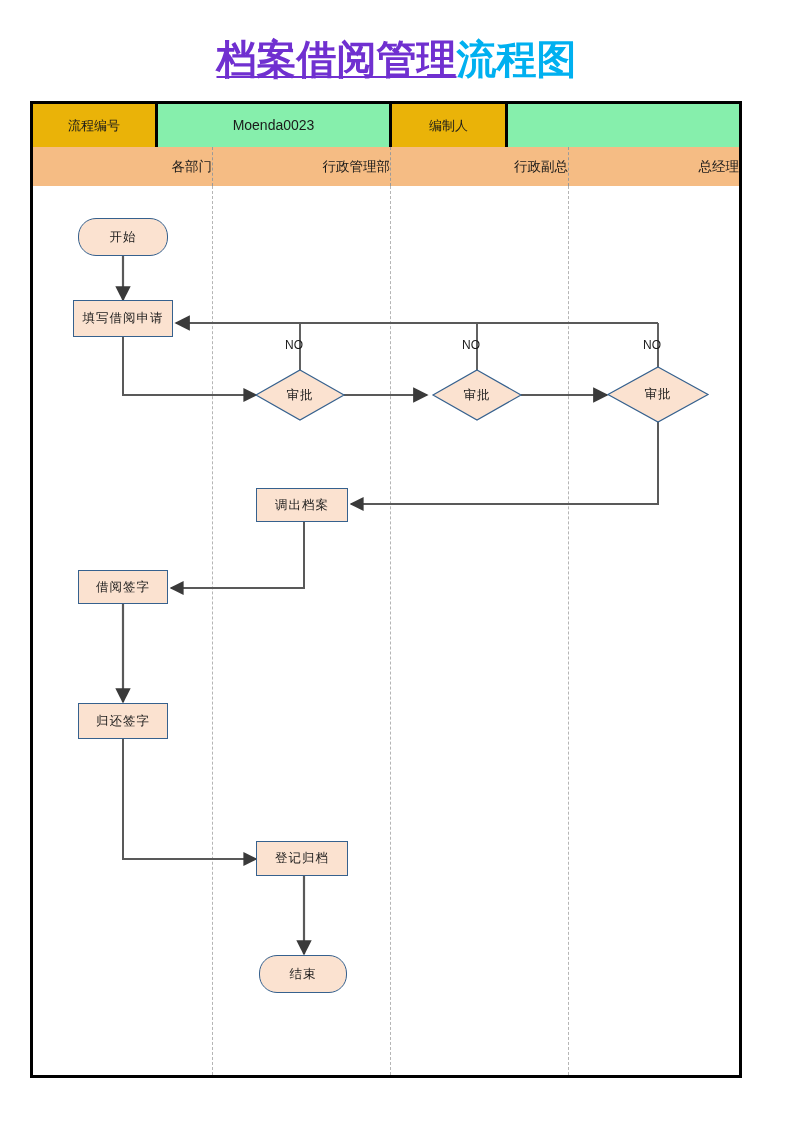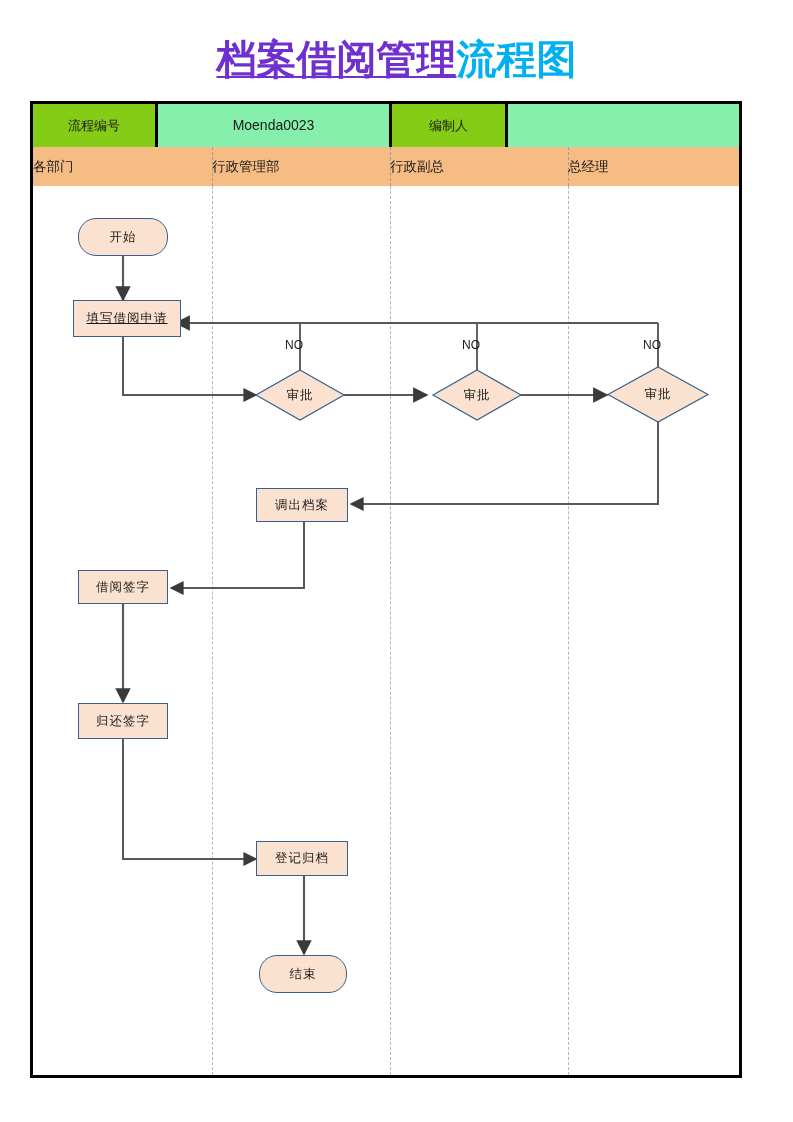--- a/index.html
+++ b/index.html
@@ -69,21 +69,21 @@
     top: 0;
     height: 43px;
     line-height: 43px;
     text-align: center;
     font-size: 13px;
     color: #1a1a1a;
     box-sizing: border-box;
     white-space: nowrap;
   }
   .meta-label {
-    background: #84cc16;
+    background: #eab308;
   }
   .meta-value {
     background: #86efac;
     font-size: 14px;
   }
   .meta-sep {
     position: absolute;
     top: 0;
     width: 3px;
     height: 43px;
@@ -97,21 +97,21 @@
     top: 43px;
     width: 706px;
     height: 39px;
     background: #f5bc84;
   }
   .lane-head {
     position: absolute;
     top: 0;
     height: 39px;
     line-height: 39px;
-    text-align: left;
+    text-align: right;
     font-size: 13.5px;
     color: #1a1a1a;
     white-space: nowrap;
   }
   .lane-div-head {
     position: absolute;
     top: 43px;
     width: 0;
     height: 39px;
     border-left: 1px dashed #9a9a9a;
@@ -261,21 +261,21 @@
         <path d="M 444 268 L 444 219"></path>
         <path d="M 625 265 L 625 219"></path>
       </g>
       <g stroke="#595959" stroke-width="2.2" fill="none">
         <path d="M 625 219 L 143 219" marker-end="url(#arrow)"></path>
       </g>
     </svg>
 
     <div class="node terminator" style="left:45px;  top:114px; width:90px;  height:38px;">开始</div>
 
-    <div class="node rect" style="left:40px;  top:196px; width:108px; height:37px;text-decoration:underline;">填写借阅申请</div>
+    <div class="node rect" style="left:40px;  top:196px; width:100px; height:37px;">填写借阅申请</div>
 
     <div class="diamond-wrap" style="left:223px; top:266px; width:88px; height:50px;">
       <svg width="88" height="50" viewBox="0 0 88 50">
         <polygon points="44,0 88,25 44,50 0,25" fill="#fbe2d0" stroke="#36618e" stroke-width="1.2"></polygon>
       </svg>
       <div class="diamond-label">审批</div>
     </div>
 
     <div class="diamond-wrap" style="left:400px; top:266px; width:88px; height:50px;">
       <svg width="88" height="50" viewBox="0 0 88 50">

